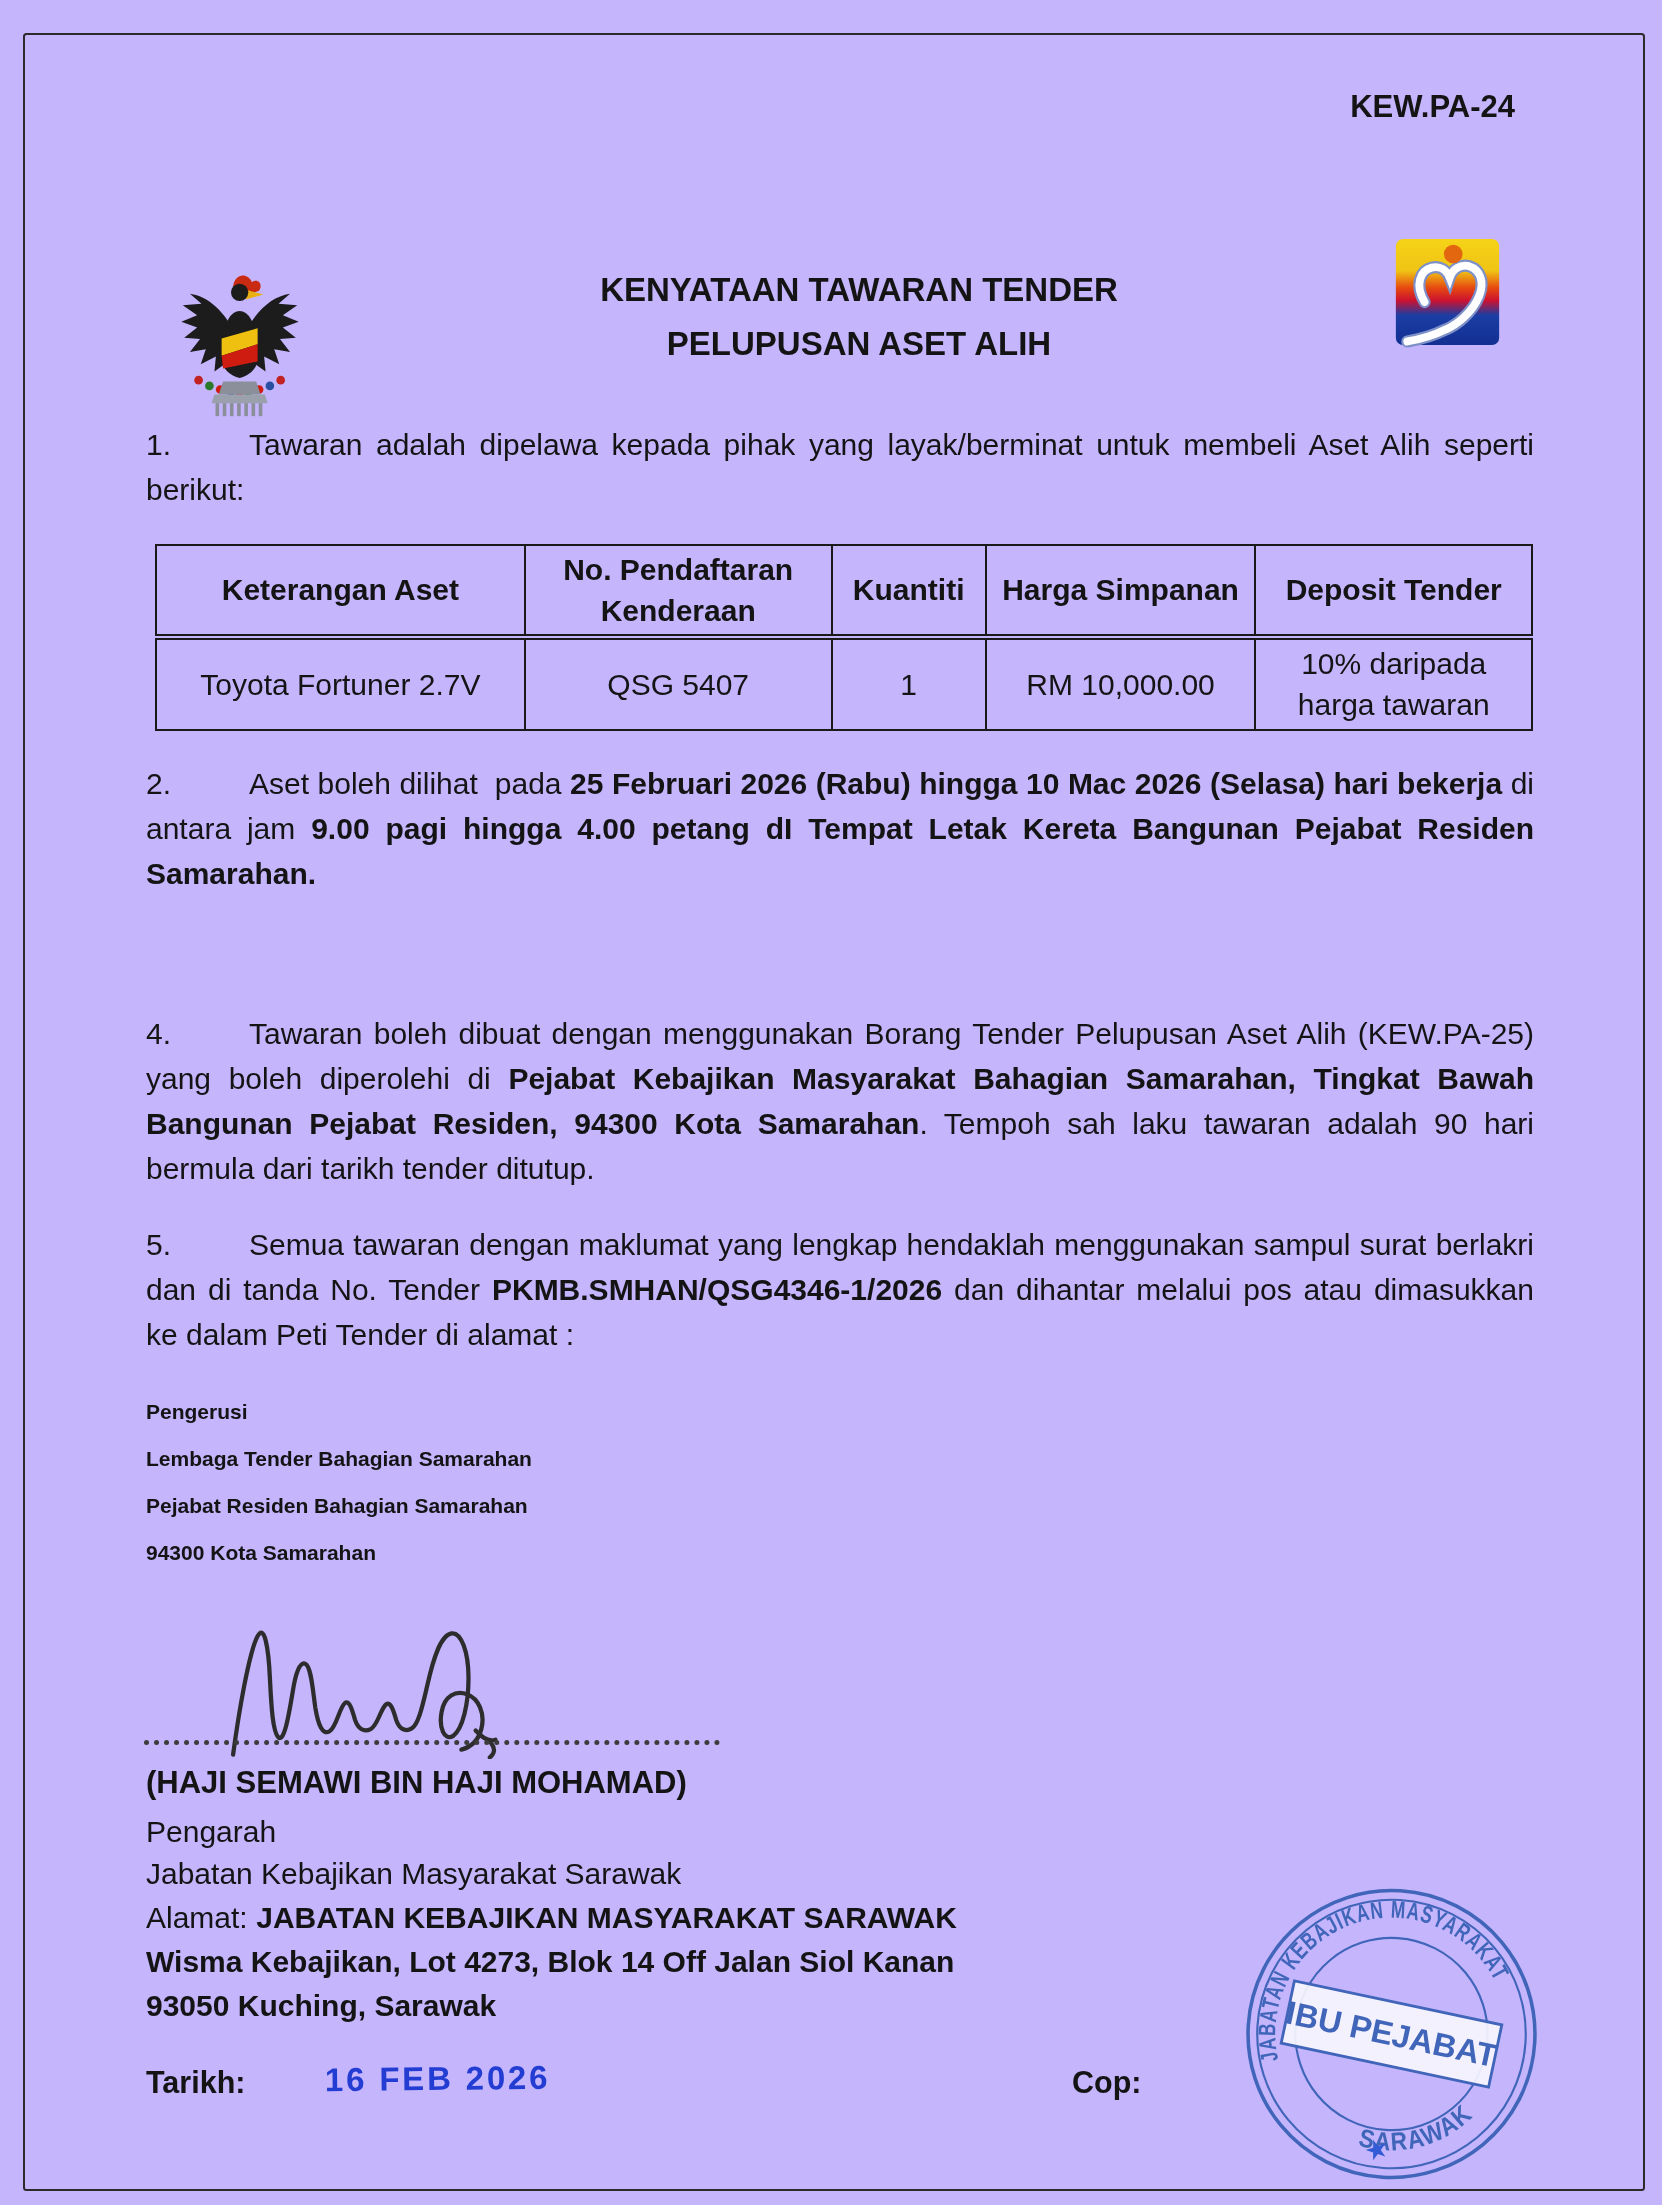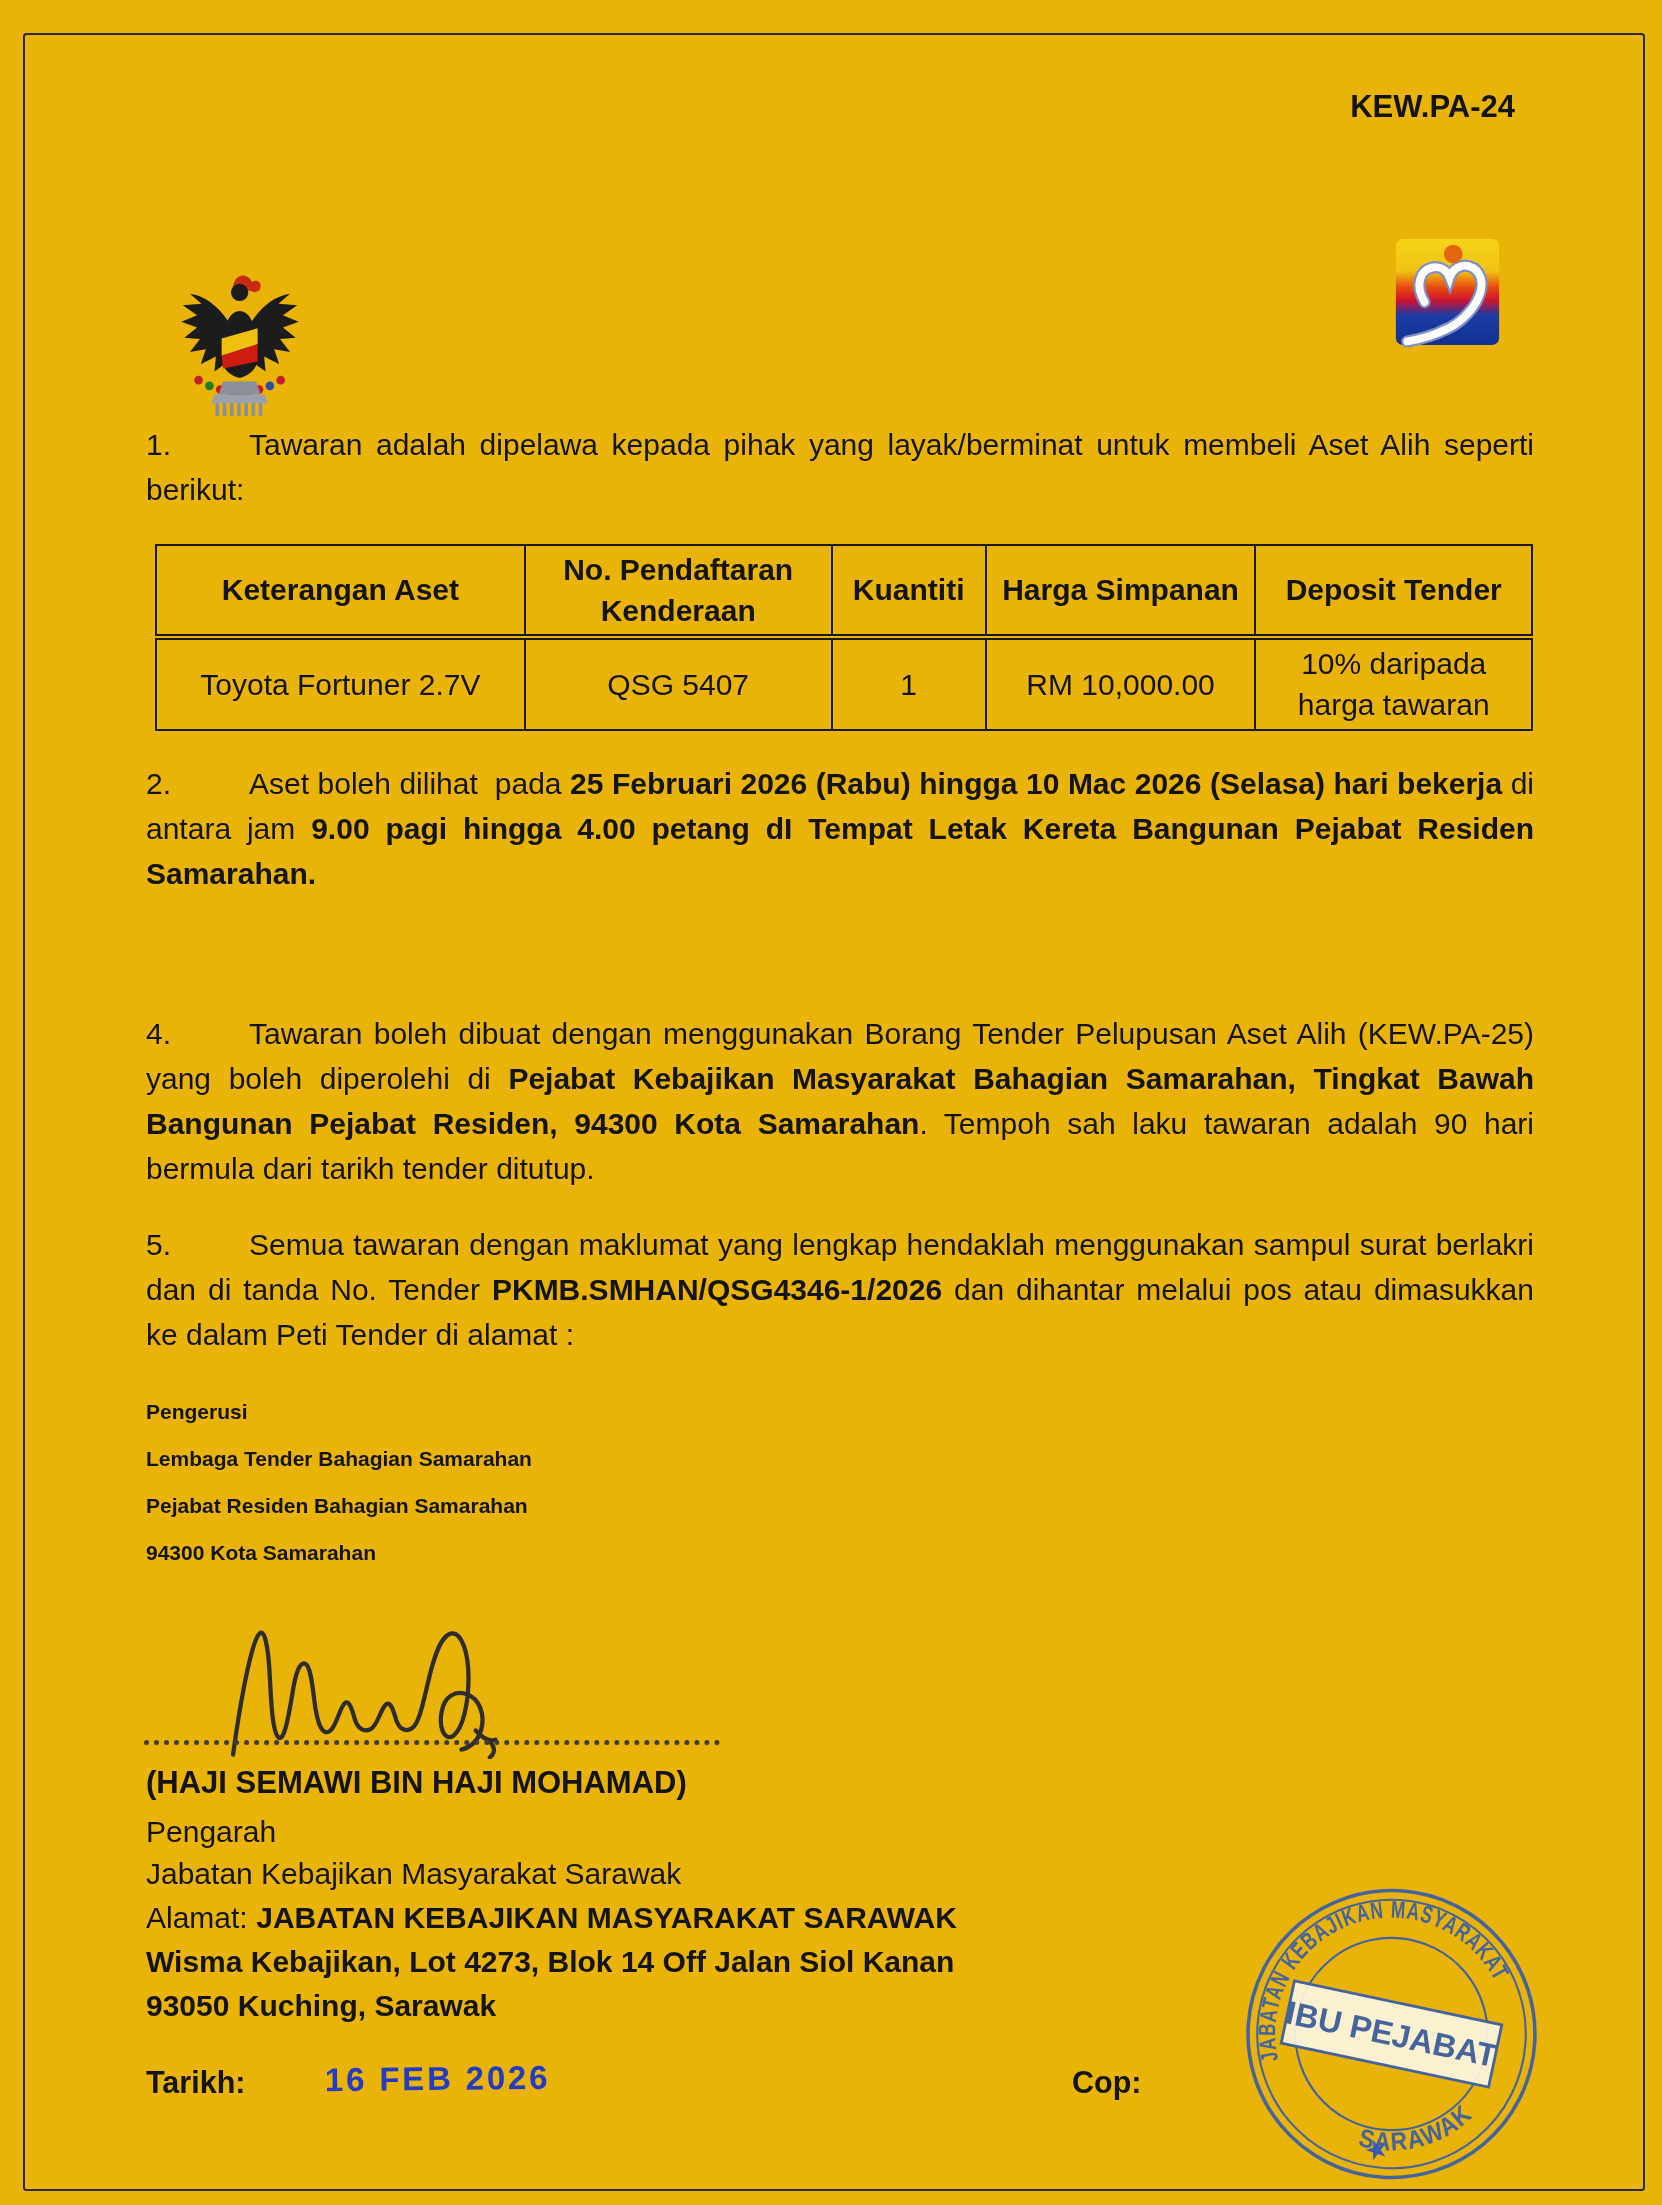--- a/index.html
+++ b/index.html
@@ -1,16 +1,16 @@
 <!DOCTYPE html>
 <html style="font-size:11.4px"><head>
 <meta charset="utf-8">
 <style>
   html,body{margin:0;padding:0;background:#9a9a9a;}
-  .page{position:relative;width:1662px;height:2205px;background:#eab308;
+  .page{position:relative;width:1662px;height:2205px;background:#c4b5fd;
         font-family:"Liberation Sans",sans-serif;color:#141414;overflow:hidden;}
   .frame{position:absolute;left:23.4px;top:33px;right:17px;bottom:14px;
          border:2.1px solid #2b2b2b;border-radius:3.5px;}
   .form-code{position:absolute;top:89px;right:147px;font-weight:700;font-size:31px;}
   .tender-no{position:absolute;top:175px;right:200px;font-weight:700;font-size:30.5px;}
   .doc-title{position:absolute;left:504px;top:263px;width:710px;text-align:center;
              font-weight:700;font-size:33px;line-height:54px;}
   .logo-left{position:absolute;left:177px;top:253px;}
   .logo-right{position:absolute;left:1393px;top:236px;}
   .para{position:absolute;left:146px;width:1388px;font-size:30px;line-height:45px;
@@ -104,20 +104,24 @@
       </defs>
       <rect x="4" y="4" width="144" height="148" rx="10" fill="url(#jkmgrad)"></rect>
       <g fill="none" stroke-linecap="round">
         <path d="M44,92 C30,68 38,48 54,44 C66,41 75,48 79,58 C83,46 94,39 106,42 C122,47 128,64 120,84 C110,108 88,124 74,130 C58,138 38,144 20,147" stroke="#7d90c8" stroke-width="17"></path>
         <path d="M44,92 C30,68 38,48 54,44 C66,41 75,48 79,58 C83,46 94,39 106,42 C122,47 128,64 120,84 C110,108 88,124 74,130 C58,138 38,144 20,147" stroke="#ffffff" stroke-width="11"></path>
       </g>
       <circle cx="84" cy="25" r="13" fill="#e2670f"></circle>
     </svg>
   </div>
 
+  <div class="doc-title">
+    <div>KENYATAAN TAWARAN TENDER</div>
+    <div>PELUPUSAN ASET ALIH</div>
+  </div>
 
   <div class="para" id="p1">
     <span class="num">1.</span><span><span class="seg">Tawaran adalah dipelawa kepada pihak yang layak/berminat untuk membeli Aset Alih seperti berikut:</span></span>
   </div>
 
   <table class="asset-table">
     <colgroup>
       <col style="width:26.8%">
         <col style="width:22.3%">
         <col style="width:11.2%">

